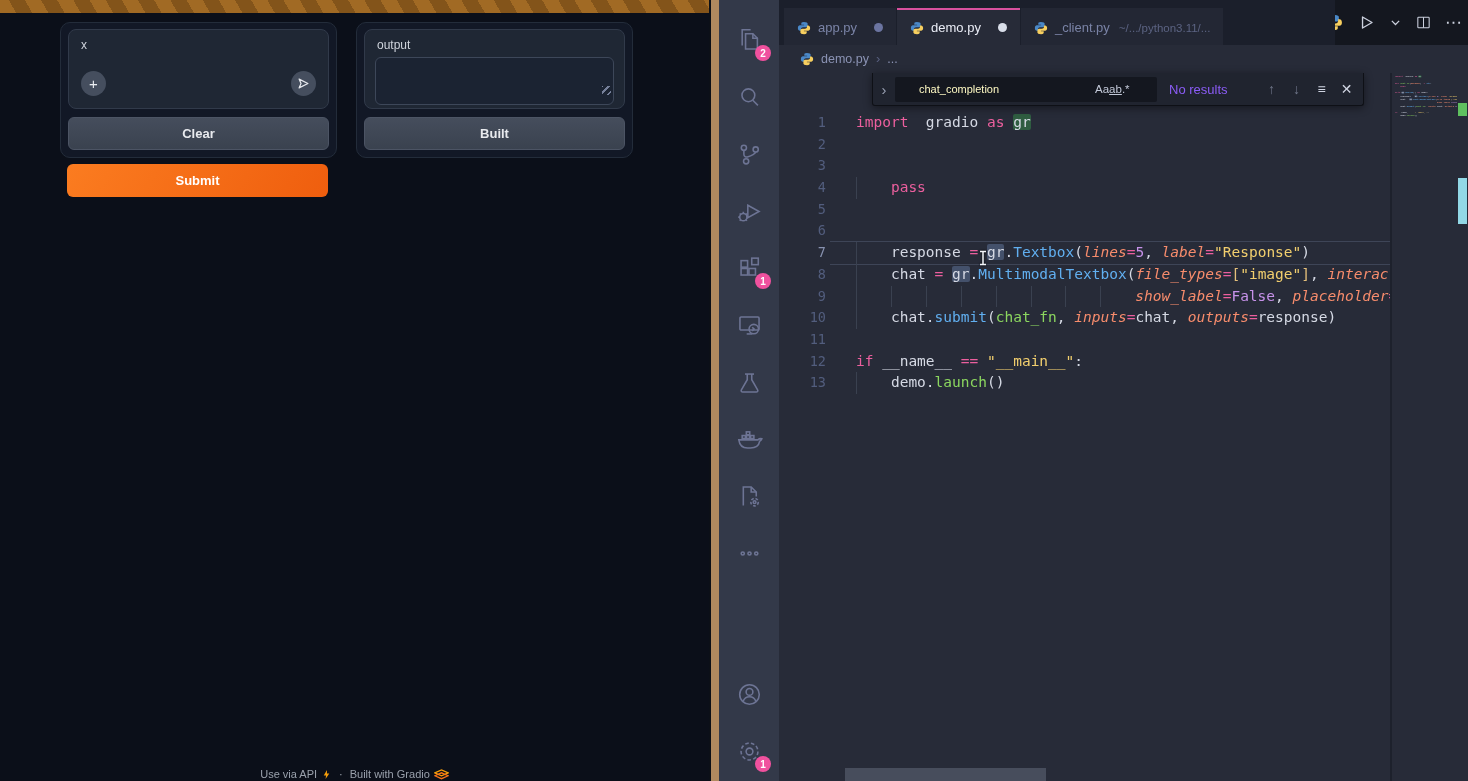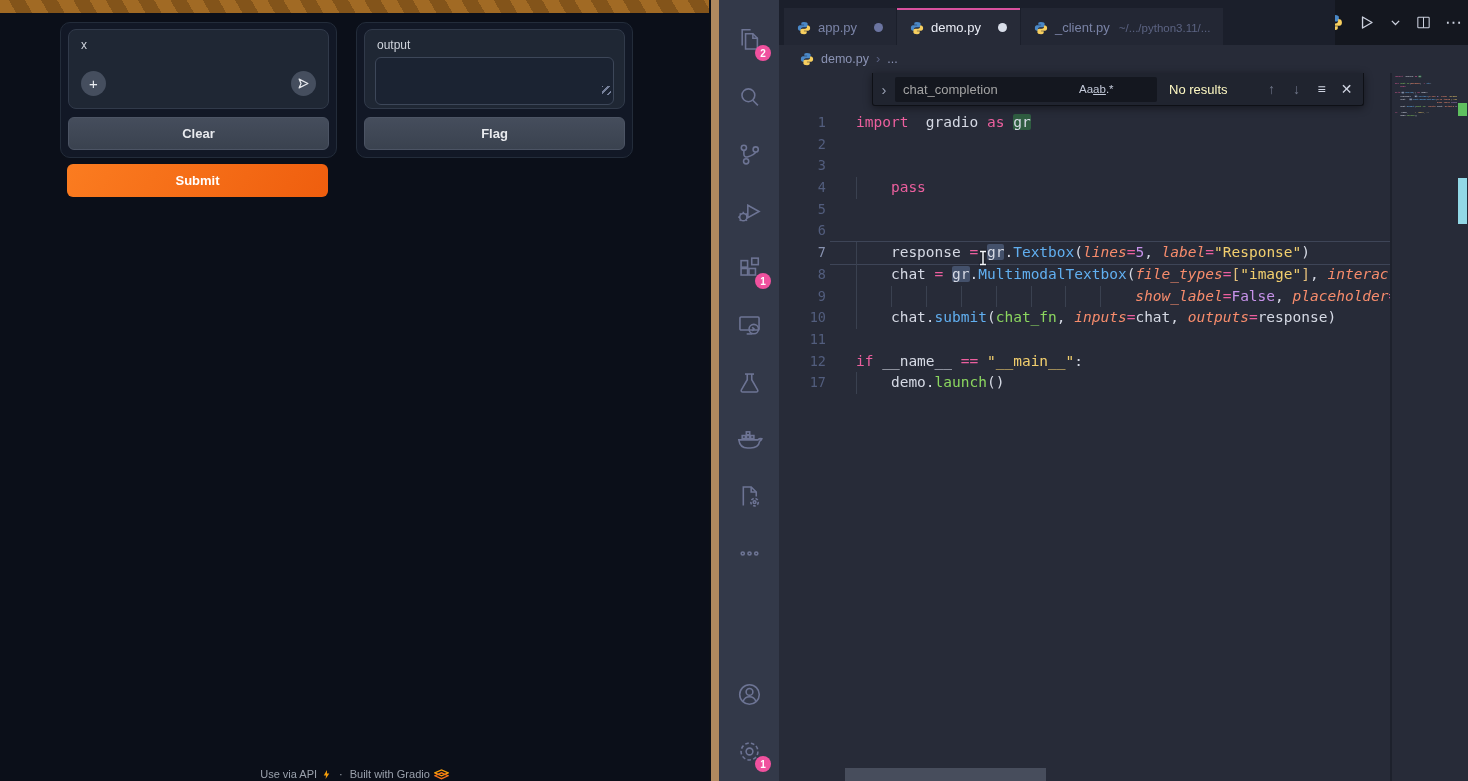--- a/index.html
+++ b/index.html
@@ -52,24 +52,24 @@
   .pypartial{width:9px;height:17px;overflow:hidden;flex:0 0 auto;}
   .pypartial svg{margin-left:-9px;}
   .crumbs{position:absolute;left:0;top:45px;right:78px;height:27px;display:flex;align-items:center;gap:7px;padding-left:21px;
     font-size:12.5px;color:#8b93b4;background:#272b38;}
   .crumb-sep{color:#596080;font-size:13px;}
   
   .findw{position:absolute;left:93px;top:73px;width:492px;height:33px;background:#20242f;border:1px solid #0e1016;border-top:none;
     border-radius:0 0 3px 3px;box-shadow:0 2px 8px rgba(0,0,0,.45);display:flex;align-items:center;z-index:6;box-sizing:border-box;}
   .fw-ch{width:22px;text-align:center;color:#9aa1b4;font-size:15px;cursor:pointer;}
   .fw-input{position:relative;width:262px;height:25px;background:#14171f;border-radius:2px;display:flex;align-items:center;}
-  .fw-input input{background:transparent;border:none;outline:none;color:#a3a3a3;font-size:13px;padding:0 8px;width:168px;font-family:inherit;}
+  .fw-input input{background:transparent;border:none;outline:none;color:#fef9c3;font-size:11px;padding:0 8px;width:168px;font-family:inherit;margin-left:16px;}
   .fw-t{font-size:11.5px;color:#c3c9d8;margin-left:0;cursor:pointer;}
   .fw-t.ww{text-decoration:underline;}
-  .fw-status{color:#fef9c3;font-size:13px;margin-left:12px;width:90px;}
+  .fw-status{color:#8b5cf6;font-size:13px;margin-left:12px;width:90px;}
   .fw-i{width:25px;text-align:center;color:#d0d5e2;font-size:14px;cursor:pointer;}
   .fw-i.dis{color:#6f7689;}
   
   .codearea{position:absolute;left:0;top:73px;width:611px;bottom:0;overflow:hidden;
     font-family:"DejaVu Sans Mono",monospace;font-size:14.5px;color:#d5d9e4;}
   #code-lines{position:absolute;top:39px;left:0;right:0;}
   .line{position:relative;height:21.7px;line-height:21.7px;white-space:pre;}
   .ln{position:absolute;left:0;width:47px;text-align:right;color:#525d7d;font-size:13.5px;}
   .line.current .ln{color:#8892b0;}
   .content{position:absolute;left:77px;top:0;}
@@ -120,21 +120,21 @@
       <button class="gbtn">Clear</button>
     </div>
 
     <button class="submit">Submit</button>
 
     <div class="grp grp-out">
       <div class="card out">
         <div class="lbl">output</div>
         <textarea class="outta" style=""></textarea>
       </div>
-      <button class="gbtn">Flag</button>
+      <button class="gbtn">Built</button>
     </div>
 
     <div class="gfooter">
       <span class="flink">
         <span>Use via API</span>
         <svg width="11" height="11" viewBox="0 0 12 12">
             <path d="M6.5 1L3 7h2.5L5 11l4-6H6.5z" fill="#f59e0b"></path>
           </svg>
       </span>
       <span>·</span>
@@ -336,21 +336,21 @@
           <div class="line"><span class="ln">3</span></div>
           <div class="line"><div class="guide" style="left: 77px;"></div><span class="ln">4</span><span class="content"><span>    </span><span class="tk-kw">pass</span></span></div>
           <div class="line"><span class="ln">5</span><span class="content"></span></div>
           <div class="line"><span class="ln">6</span></div>
           <div class="line current"><div class="guide" style="left: 77px;"></div><span class="ln">7</span><span class="content"><span>    response </span><span class="tk-kw">=</span><span> </span><span class="tk-hls">gr</span><span>.</span><span class="tk-cls">Textbox</span><span>(</span><span class="tk-param">lines</span><span class="tk-kw">=</span><span class="tk-num">5</span><span>, </span><span class="tk-param">label</span><span class="tk-kw">=</span><span class="tk-str">"Response"</span><span>)</span></span></div>
           <div class="line"><div class="guide" style="left: 77px;"></div><span class="ln">8</span><span class="content"><span>    chat </span><span class="tk-kw">=</span><span> </span><span class="tk-hls">gr</span><span>.</span><span class="tk-cls">MultimodalTextbox</span><span>(</span><span class="tk-param">file_types</span><span class="tk-kw">=</span><span class="tk-brk">[</span><span class="tk-str">"image"</span><span class="tk-brk">]</span><span>, </span><span class="tk-param">interact</span></span></div>
           <div class="line"><div class="guide" style="left: 77px;"></div><div class="guide" style="left: 111.9px;"></div><div class="guide" style="left: 146.8px;"></div><div class="guide" style="left: 181.7px;"></div><div class="guide" style="left: 216.6px;"></div><div class="guide" style="left: 251.5px;"></div><div class="guide" style="left: 286.4px;"></div><div class="guide" style="left: 321.3px;"></div><span class="ln">9</span><span class="content"><span>                                </span><span class="tk-param">show_label</span><span class="tk-kw">=</span><span class="tk-num">False</span><span>, </span><span class="tk-param">placeholder</span><span class="tk-kw">=</span></span></div>
           <div class="line"><div class="guide" style="left: 77px;"></div><span class="ln">10</span><span class="content"><span>    chat.</span><span class="tk-cls">submit</span><span>(</span><span class="tk-fn">chat_fn</span><span>, </span><span class="tk-param">inputs</span><span class="tk-kw">=</span><span>chat, </span><span class="tk-param">outputs</span><span class="tk-kw">=</span><span>response)</span></span></div>
           <div class="line"><span class="ln">11</span><span class="content"></span></div>
           <div class="line"><span class="ln">12</span><span class="content"><span class="tk-kw">if</span><span> __name__ </span><span class="tk-kw">==</span><span> </span><span class="tk-str">"__main__"</span><span>:</span></span></div>
-          <div class="line"><div class="guide" style="left: 77px;"></div><span class="ln">17</span><span class="content"><span>    demo.</span><span class="tk-fn">launch</span><span>()</span></span></div>
+          <div class="line"><div class="guide" style="left: 77px;"></div><span class="ln">13</span><span class="content"><span>    demo.</span><span class="tk-fn">launch</span><span>()</span></span></div>
         </div>
       <div class="ibeam">
         <svg width="10" height="16" viewBox="0 0 10 16">
             <path d="M2 1.5h6M2 14.5h6M5 1.5v13" stroke="#f4f6fa" stroke-width="1.5" fill="none"></path>
           </svg>
       </div>
     </div>
 
     <div class="minimap">
         <div id="mm"><div class="mm-line"><span class="tk-kw">import</span><span>  gradio </span><span class="tk-kw">as</span><span> </span><span class="tk-hlg">gr</span></div><div class="mm-line"></div><div class="mm-line"><span class="tk-kw">def</span><span> </span><span class="tk-fn">chat_fn</span><span>(</span><span class="tk-param">message</span><span>) </span><span class="tk-kw">-&gt;</span><span> </span><span class="tk-cls">str</span><span>:</span></div><div class="mm-line"><span>    </span><span class="tk-kw">pass</span></div><div class="mm-line"></div><div class="mm-line"><span class="tk-kw">with</span><span> </span><span class="tk-hls">gr</span><span>.</span><span class="tk-cls">Blocks</span><span>() </span><span class="tk-kw">as</span><span> demo:</span></div><div class="mm-line"><span>    response </span><span class="tk-kw">=</span><span> </span><span class="tk-hls">gr</span><span>.</span><span class="tk-cls">Textbox</span><span>(</span><span class="tk-param">lines</span><span class="tk-kw">=</span><span class="tk-num">5</span><span>, </span><span class="tk-param">label</span><span class="tk-kw">=</span><span class="tk-str">"Response"</span></div><div class="mm-line"><span>    chat </span><span class="tk-kw">=</span><span> </span><span class="tk-hls">gr</span><span>.</span><span class="tk-cls">MultimodalTextbox</span><span>(</span><span class="tk-param">file_types</span><span class="tk-kw">=</span><span class="tk-brk">[</span><span class="tk-str">"image"</span></div><div class="mm-line"><span>                                </span><span class="tk-param">show_label</span><span class="tk-kw">=</span><span class="tk-num">False</span></div><div class="mm-line"><span>    chat.</span><span class="tk-cls">submit</span><span>(</span><span class="tk-fn">chat_fn</span><span>, </span><span class="tk-param">inputs</span><span class="tk-kw">=</span><span>chat, </span><span class="tk-param">outputs</span><span class="tk-kw">=</span><span>response)</span></div><div class="mm-line"></div><div class="mm-line"><span class="tk-kw">if</span><span> __name__ </span><span class="tk-kw">==</span><span> </span><span class="tk-str">"__main__"</span><span>:</span></div><div class="mm-line"><span>    demo.</span><span class="tk-fn">launch</span><span>()</span></div><div class="mm-line"></div></div>

